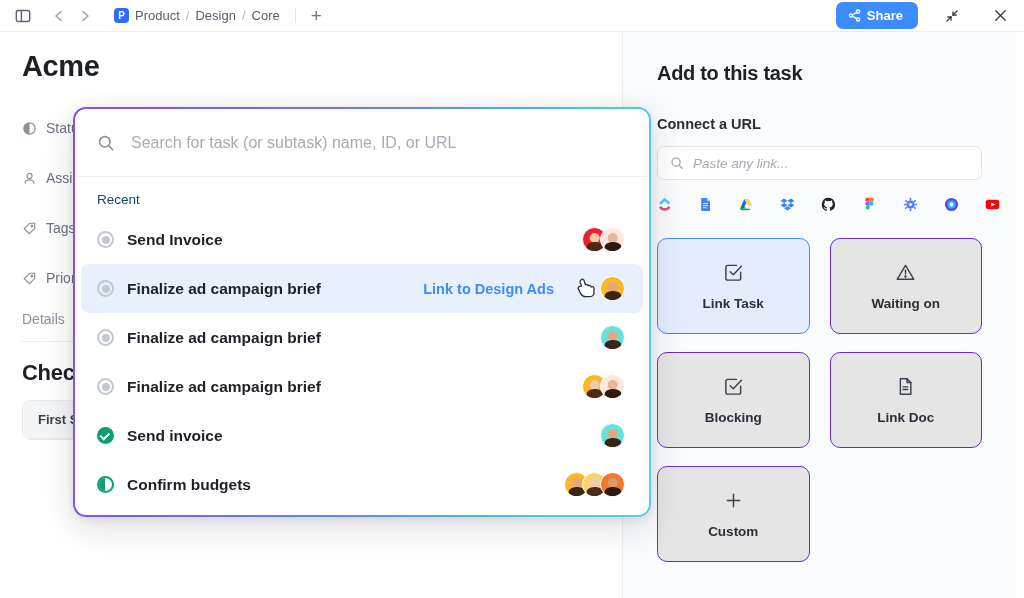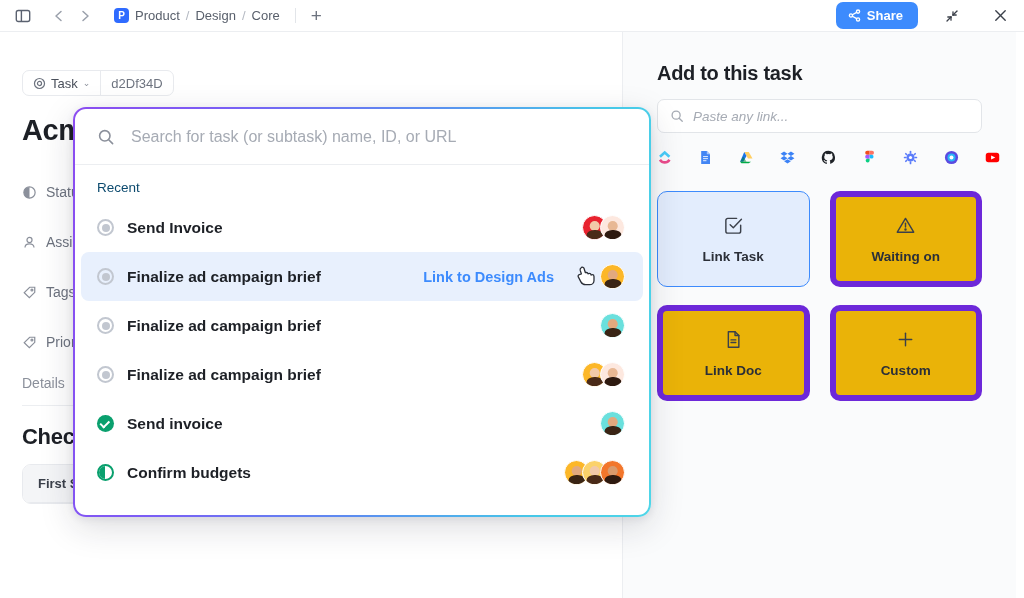--- a/index.html
+++ b/index.html
@@ -96,41 +96,41 @@
     border: none; outline: none; font-size: 13.5px; color: #2b2f38; width: 100%;
     background: transparent; font-family: "Liberation Sans", sans-serif; font-style: italic;
   }
   .url-box input::placeholder { color: #a6abb4; }
   .integrations { margin-top: 12px; display: flex; align-items: center; gap: 26px; }
   .ig { width: 15px; height: 15px; flex: none; }
   .and-more { font-size: 11.5px; color: #9aa0ab; margin-left: 3px; }
 
   .cards { margin-top: 22px; display: grid; grid-template-columns: 1fr 1fr; gap: 18px 20px; }
   .card {
-    height: 96px; border-radius: 10px; border: 6px solid #6d28d9; background: #eab308;
+    height: 96px; border-radius: 10px; border: 1px solid #6d28d9; background: #e5e5e5;
     display: flex; flex-direction: column; align-items: center; justify-content: center;
     gap: 13px; cursor: pointer;
   }
   .card.selected { background: #e3edfd; border: 1.5px solid #3d8bfd; }
   .card-label { font-size: 13.5px; color: #2b2f38; font-weight: 600; }
   .card-icon { color: #4a505b; display: flex; }
 
   
   .overlay {
     position: absolute; left: 73px; top: 107px; width: 578px; height: 410px;
     border-radius: 13px; padding: 2px;
     background: linear-gradient(100deg,#8b4cf0 0%,#7b5cf5 22%,#5b8ef0 55%,#46c8e8 82%,#4fd6e8 100%);
     box-shadow: 0 10px 34px rgba(25,30,45,.15), 0 2px 9px rgba(25,30,45,.08);
   }
   .overlay-inner {
     width: 100%; height: 100%; background: #fff; border-radius: 11px; overflow: hidden;
     display: flex; flex-direction: column;
   }
   .ov-search {
-    height: 56px; display: flex; align-items: center; gap: 16px; padding: 0 22px;
+    height: 68px; display: flex; align-items: center; gap: 16px; padding: 0 22px;
     border-bottom: 1px solid #eceef1; flex: none;
   }
   .ov-search input {
     border: none; outline: none; font-size: 16px; color: #2b2f38; width: 100%;
     background: transparent; font-family: "Liberation Sans", sans-serif;
   }
   .ov-search input::placeholder { color: #a6abb4; }
   .ov-recent { padding: 15px 22px 8px 22px; font-size: 13.5px; color: #0c4a6e; flex: none;}
   .ov-list { flex: 1; overflow: hidden; }
   .ov-row {
@@ -223,33 +223,20 @@
         <svg width="15" height="15" viewBox="0 0 14 14" fill="none" stroke="currentColor" stroke-width="1.3" stroke-linecap="round">
           <line x1="2.6" y1="2.6" x2="11.4" y2="11.4"></line>
             <line x1="11.4" y1="2.6" x2="2.6" y2="11.4"></line>
         </svg>
       </div>
     </div>
   </div>
 
   <div class="left-pane">
 
-    <div class="task-crumbs">
-      <div class="tc-cell">
-        <span style="display:flex">
-          <svg width="13" height="13" viewBox="0 0 14 14" fill="none" stroke="#6d737f" stroke-width="1.3">
-            <circle cx="7" cy="7" r="5.4"></circle>
-              <circle cx="7" cy="7" r="2.2"></circle>
-          </svg>
-        </span>
-        <span>Task</span>
-        <span class="caret">⌄</span>
-      </div>
-      <div class="tc-cell">d2Df34D</div>
-    </div>
 
     <div class="task-title">Acme</div>
 
     <div class="field-list">
       <div class="field-row">
         <span style="display:flex">
           <svg width="15" height="15" viewBox="0 0 16 16" fill="none" stroke="#8b909b" stroke-width="1.3">
             <circle cx="8" cy="8" r="6"></circle>
               <path d="M8 2 A6 6 0 0 0 8 14 Z" fill="#8b909b" stroke="none"></path>
           </svg>
@@ -292,20 +279,21 @@
     <div class="checklist">
       <div class="cl-head">
         <span>First Steps</span>
         <span class="count">(1/4)</span>
       </div>
     </div>
   </div>
 
   <div class="right-pane">
     <div class="rp-title">Add to this task</div>
+    <div class="rp-sub">Connect a URL</div>
 
     <div class="url-box">
       <span style="display:flex">
         <svg width="14" height="14" viewBox="0 0 16 16" fill="none" stroke="#a6abb4" stroke-width="1.5" stroke-linecap="round">
           <circle cx="7" cy="7" r="4.6"></circle>
             <line x1="10.5" y1="10.5" x2="14" y2="14"></line>
         </svg>
       </span>
       <input type="text" placeholder="Paste any link..." style="">
     </div>
@@ -399,20 +387,29 @@
       </div>
       <div class="card">
         <span class="card-icon">
           <svg width="21" height="21" viewBox="0 0 22 22" fill="none" stroke="#3b404a" stroke-width="1.5" stroke-linecap="round" stroke-linejoin="round">
             <path d="M11 3.6 19.6 18H2.4z"></path>
               <line x1="11" y1="8.6" x2="11" y2="12.6"></line>
               <circle cx="11" cy="15.1" r=".55" fill="#3b404a"></circle>
           </svg>
         </span>
         <span class="card-label">Waiting on</span>
+      </div>
+      <div class="card">
+        <span class="card-icon">
+          <svg width="21" height="21" viewBox="0 0 22 22" fill="none" stroke="#3b404a" stroke-width="1.5" stroke-linecap="round" stroke-linejoin="round">
+            <path d="M18.5 10.8V17a2 2 0 0 1-2 2H5a2 2 0 0 1-2-2V5.5a2 2 0 0 1 2-2h9.3"></path>
+            <polyline points="7.5,10.2 10.8,13.3 19.3,4.4"></polyline>
+          </svg>
+        </span>
+        <span class="card-label">Blocking</span>
       </div>
       <div class="card">
         <span class="card-icon">
           <svg width="21" height="21" viewBox="0 0 22 22" fill="none" stroke="#3b404a" stroke-width="1.5" stroke-linecap="round" stroke-linejoin="round">
             <path d="M5.6 2.8h7l4 4v12.4h-11z"></path>
               <polyline points="12.6,2.8 12.6,6.8 16.6,6.8"></polyline>
             <line x1="8.4" y1="11.4" x2="13.4" y2="11.4"></line>
               <line x1="8.4" y1="14.2" x2="13.4" y2="14.2"></line>
           </svg>
         </span>

